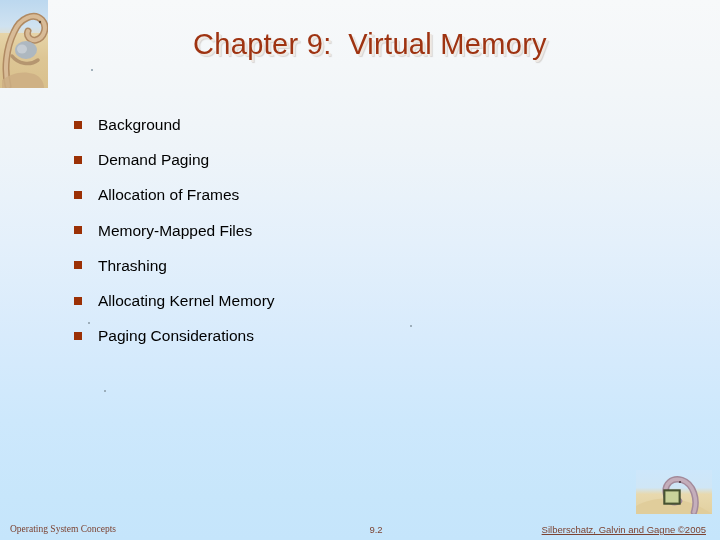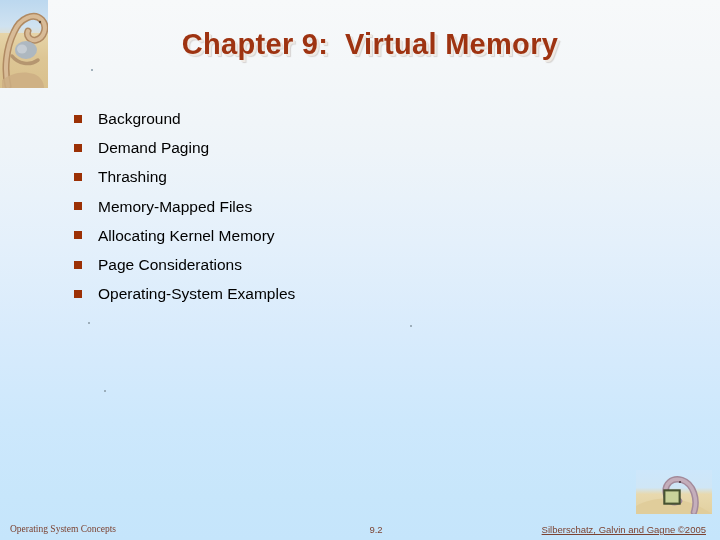--- a/index.html
+++ b/index.html
@@ -56,38 +56,39 @@
   }
 
   
   #title {
     position: absolute;
     left: 60px;
     top: 28px;
     width: 620px;
     text-align: center;
     font-size: 29px;
-    font-weight: bold;
+    font-weight: normal;
     color: #9e3311;
     letter-spacing: 0.3px;
     text-shadow: 2px 2px 0 #efe9e3, 3px 3px 1px rgba(160,150,140,0.35);
     white-space: pre;
   }
 
   
   #bullets {
     position: absolute;
     left: 74px;
     top: 104px;
     width: 560px;
   }
   .bullet-row {
     display: flex;
     align-items: center;
     height: 29.2px;
+    margin-top: 6px;
   }
   .bullet-marker {
     width: 8px;
     height: 8px;
     background: #9b3005;
     flex: 0 0 auto;
     margin-right: 16px;
   }
   .bullet-text {
     font-size: 15.5px;
@@ -184,37 +185,37 @@
     <div class="bullet-row">
       <span class="bullet-marker"></span>
       <span class="bullet-text">Background</span>
     </div>
     <div class="bullet-row">
       <span class="bullet-marker"></span>
       <span class="bullet-text">Demand Paging</span>
     </div>
     <div class="bullet-row">
       <span class="bullet-marker"></span>
+      <span class="bullet-text">Allocation of Frames</span>
+    </div>
+    <div class="bullet-row">
+      <span class="bullet-marker"></span>
+      <span class="bullet-text">Memory-Mapped Files</span>
+    </div>
+    <div class="bullet-row">
+      <span class="bullet-marker"></span>
       <span class="bullet-text">Thrashing</span>
     </div>
     <div class="bullet-row">
       <span class="bullet-marker"></span>
-      <span class="bullet-text">Memory-Mapped Files</span>
-    </div>
-    <div class="bullet-row">
-      <span class="bullet-marker"></span>
       <span class="bullet-text">Allocating Kernel Memory</span>
     </div>
     <div class="bullet-row">
       <span class="bullet-marker"></span>
-      <span class="bullet-text">Page Considerations</span>
-    </div>
-    <div class="bullet-row">
-      <span class="bullet-marker"></span>
-      <span class="bullet-text">Operating-System Examples</span>
+      <span class="bullet-text">Paging Considerations</span>
     </div>
   </div>
 
   <div id="footer-art">
     <div class="bg"></div>
     <svg width="76" height="44" viewBox="0 0 76 44">
       <path d="M0 36 C14 28 34 26 52 32 C62 35 70 40 76 44 L0 44 Z" fill="#e0cd9b"></path>
       <path d="M58 42 C62 30 58 14 46 10 C36 7 28 14 30 24 C31 31 38 34 43 31" fill="none" stroke="#a38a9a" stroke-width="6.5" stroke-linecap="round"></path>
       <path d="M58 42 C62 30 58 14 46 10 C36 7 28 14 30 24 C31 31 38 34 43 31" fill="none" stroke="#c4aebb" stroke-width="3.5" stroke-linecap="round"></path>
       <rect x="28" y="20" width="16" height="14" fill="#5f6b44" stroke="#3f4a2c" stroke-width="1.4"></rect>

